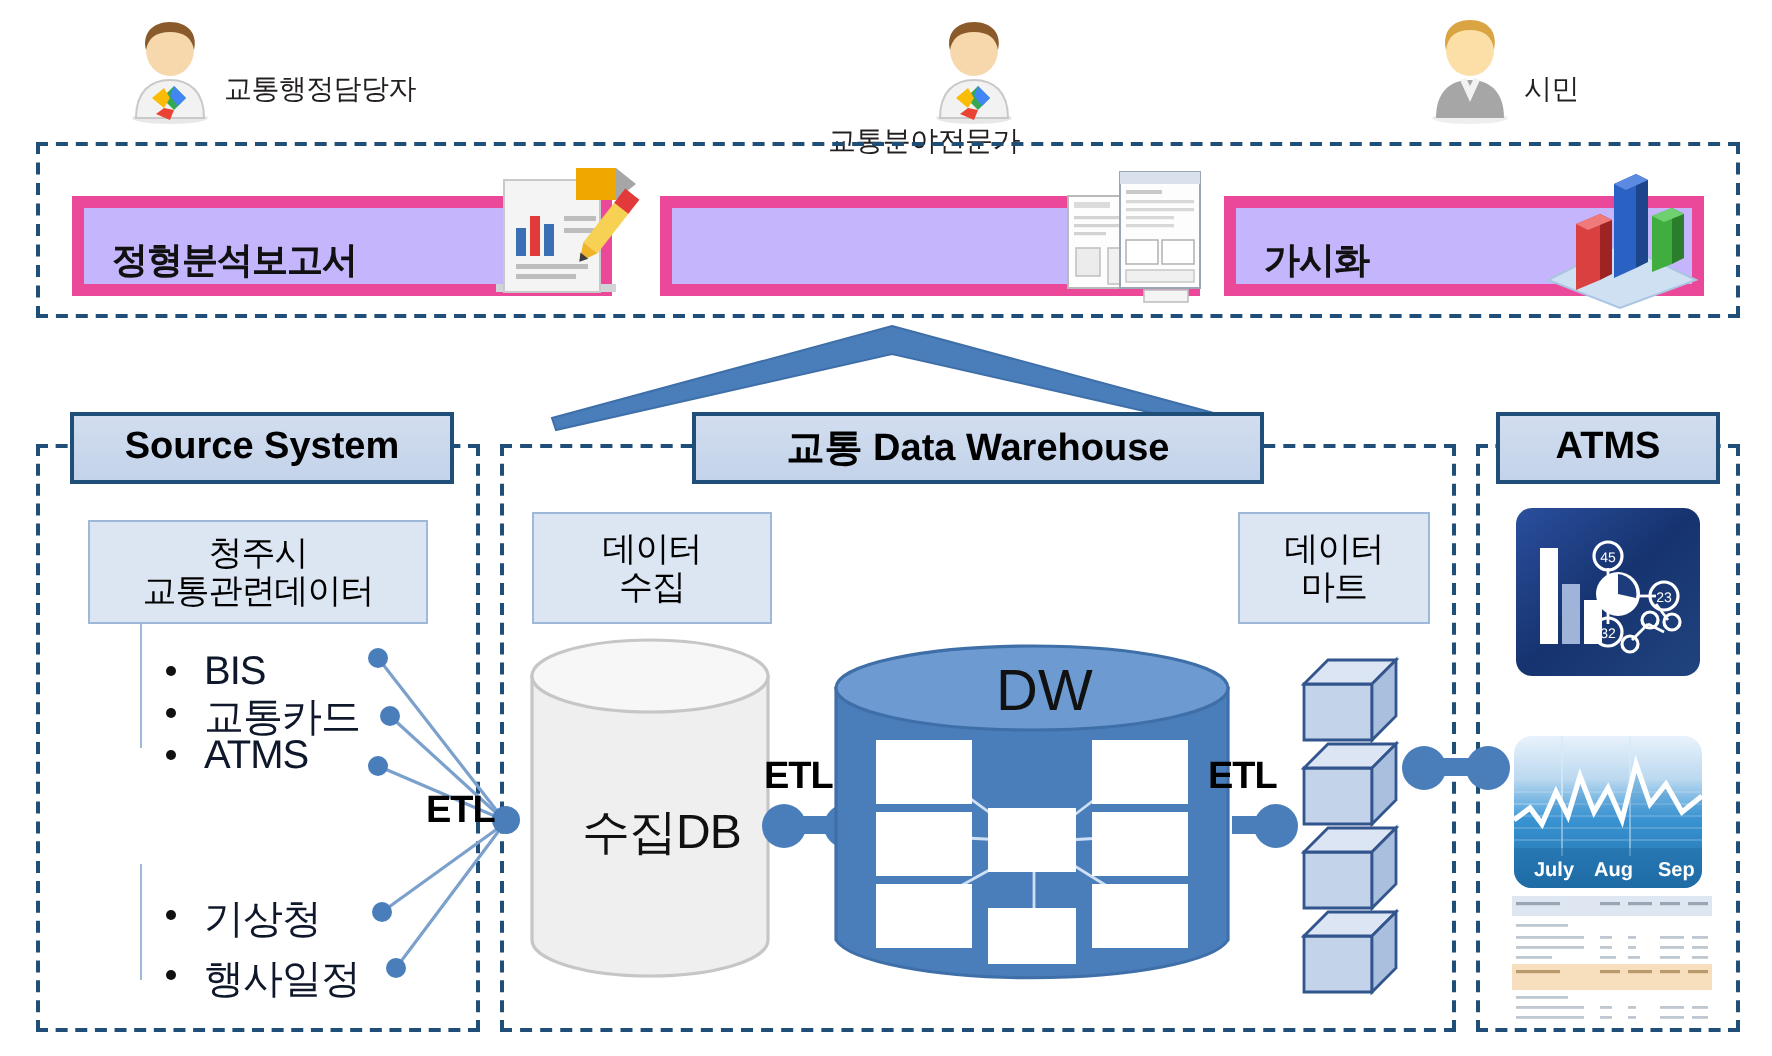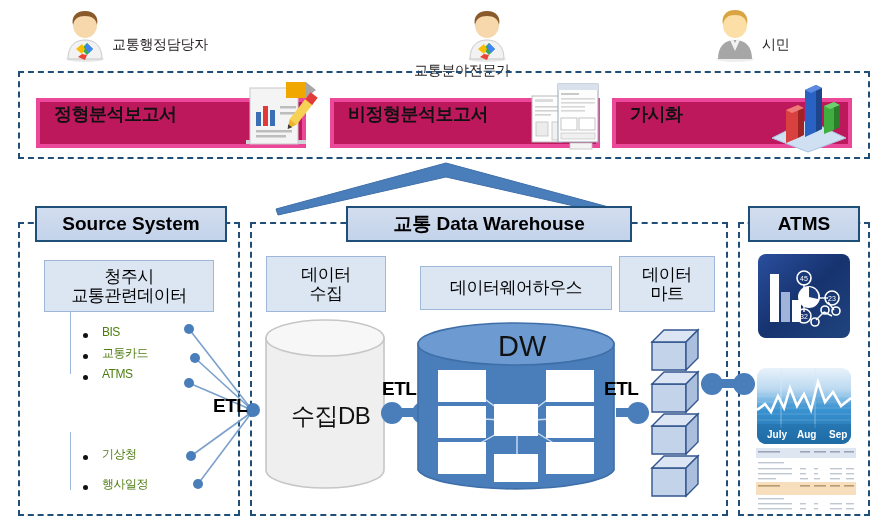--- a/index.html
+++ b/index.html
@@ -37,43 +37,43 @@
     background:linear-gradient(180deg,#d2ddef 0%, #c3d3ea 100%);
     border:2px solid #1f4e79;
     display:flex;align-items:center;justify-content:center;
     font-weight:bold;color:#000;
     z-index:6;
   }
 
   
   .card{
     position:absolute;box-sizing:border-box;
-    border:4px solid #ec4899;
-    background:#be185d;
-    display:flex;align-items:flex-start;
+    border:6px solid #ec4899;
+    background:#c4b5fd;
+    display:flex;align-items:flex-end;
     z-index:3;
   }
   .card .lbl{
     font-size:18px;font-weight:bold;color:#111;
     margin-left:14px;letter-spacing:-0.5px;white-space:nowrap;
   }
   .card .art{position:absolute;}
 
   
   .lightbox{
     position:absolute;box-sizing:border-box;
     background:#dce6f2;border:1px solid #9fb8da;
     display:flex;align-items:center;justify-content:center;
     text-align:center;color:#000;line-height:1.12;
     font-size:17px;letter-spacing:-0.5px;
     z-index:4;
   }
 
   
-  .bul{position:absolute;font-size:12px;color:#4d7c0f;letter-spacing:-0.5px;white-space:nowrap;}
+  .bul{position:absolute;font-size:20px;color:#0f172a;letter-spacing:-0.5px;white-space:nowrap;}
   .bulmark{position:absolute;width:5px;height:5px;border-radius:50%;background:#111;}
   .vrule{position:absolute;width:1px;background:#9fb8da;}
   .etl{position:absolute;font-weight:bold;font-size:19px;color:#000;letter-spacing:-0.5px;}
 
   
   .cyl{position:absolute;}
 
   
   .cube{position:absolute;}
 
@@ -156,21 +156,20 @@
           <rect x="48" y="18" width="9" height="26" fill="#f7d154"></rect>
           <rect x="48" y="10" width="9" height="9" fill="#e23a3a"></rect>
           <polygon points="48,44 57,44 52.5,53" fill="#f0b429"></polygon>
           <polygon points="50,49 55,49 52.5,53" fill="#3d3d3d"></polygon>
         </g>
       </svg>
     </div>
   </div>
 
   <div class="card" style="left:330px;top:98px;width:270px;height:50px;">
-    <div class="lbl">비정형분석보고서</div>
     <div class="art" style="left:196px;top:-20px;">
       <svg width="70" height="72" viewBox="0 0 70 72">
         <rect x="2" y="14" width="30" height="46" fill="#fdfdfd" stroke="#b9b9b9" stroke-width="1"></rect>
         <rect x="5" y="17" width="18" height="3" fill="#dcdcdc"></rect>
         <rect x="5" y="24" width="24" height="1.6" fill="#d2d2d2"></rect>
         <rect x="5" y="28" width="24" height="1.6" fill="#d2d2d2"></rect>
         <rect x="5" y="32" width="16" height="1.6" fill="#d2d2d2"></rect>
         <rect x="6" y="40" width="12" height="14" fill="#ececec" stroke="#c2c2c2" stroke-width="0.8"></rect>
         <rect x="22" y="40" width="8" height="18" fill="#f1f1f1" stroke="#c2c2c2" stroke-width="0.8"></rect>
         <rect x="28" y="2" width="40" height="58" fill="#fdfdfd" stroke="#9aa6b5" stroke-width="1"></rect>
@@ -273,23 +272,20 @@
     </svg>
   </div>
   <div class="etl noselect" style="left:213px;top:395px;">ETL</div>
 
   <div class="lightbox" style="left:266px;top:256px;width:120px;height:56px;">
     <span>
       <span>데이터</span><br>
       <span>수집</span>
     </span>
   </div>
-  <div class="lightbox" style="left:420px;top:266px;width:192px;height:44px;">
-    <span>데이터웨어하우스</span>
-  </div>
   <div class="lightbox" style="left:619px;top:256px;width:96px;height:56px;">
     <span>
       <span>데이터</span><br>
       <span>마트</span>
     </span>
   </div>
 
   <div class="cyl" style="left:264px;top:318px;">
     <svg width="122" height="172" viewBox="0 0 122 172">
       <path d="M2 20 L2 152 A59 18 0 0 0 120 152 L120 20 Z" fill="#efefef" stroke="#c6c6c6" stroke-width="1.6"></path>

